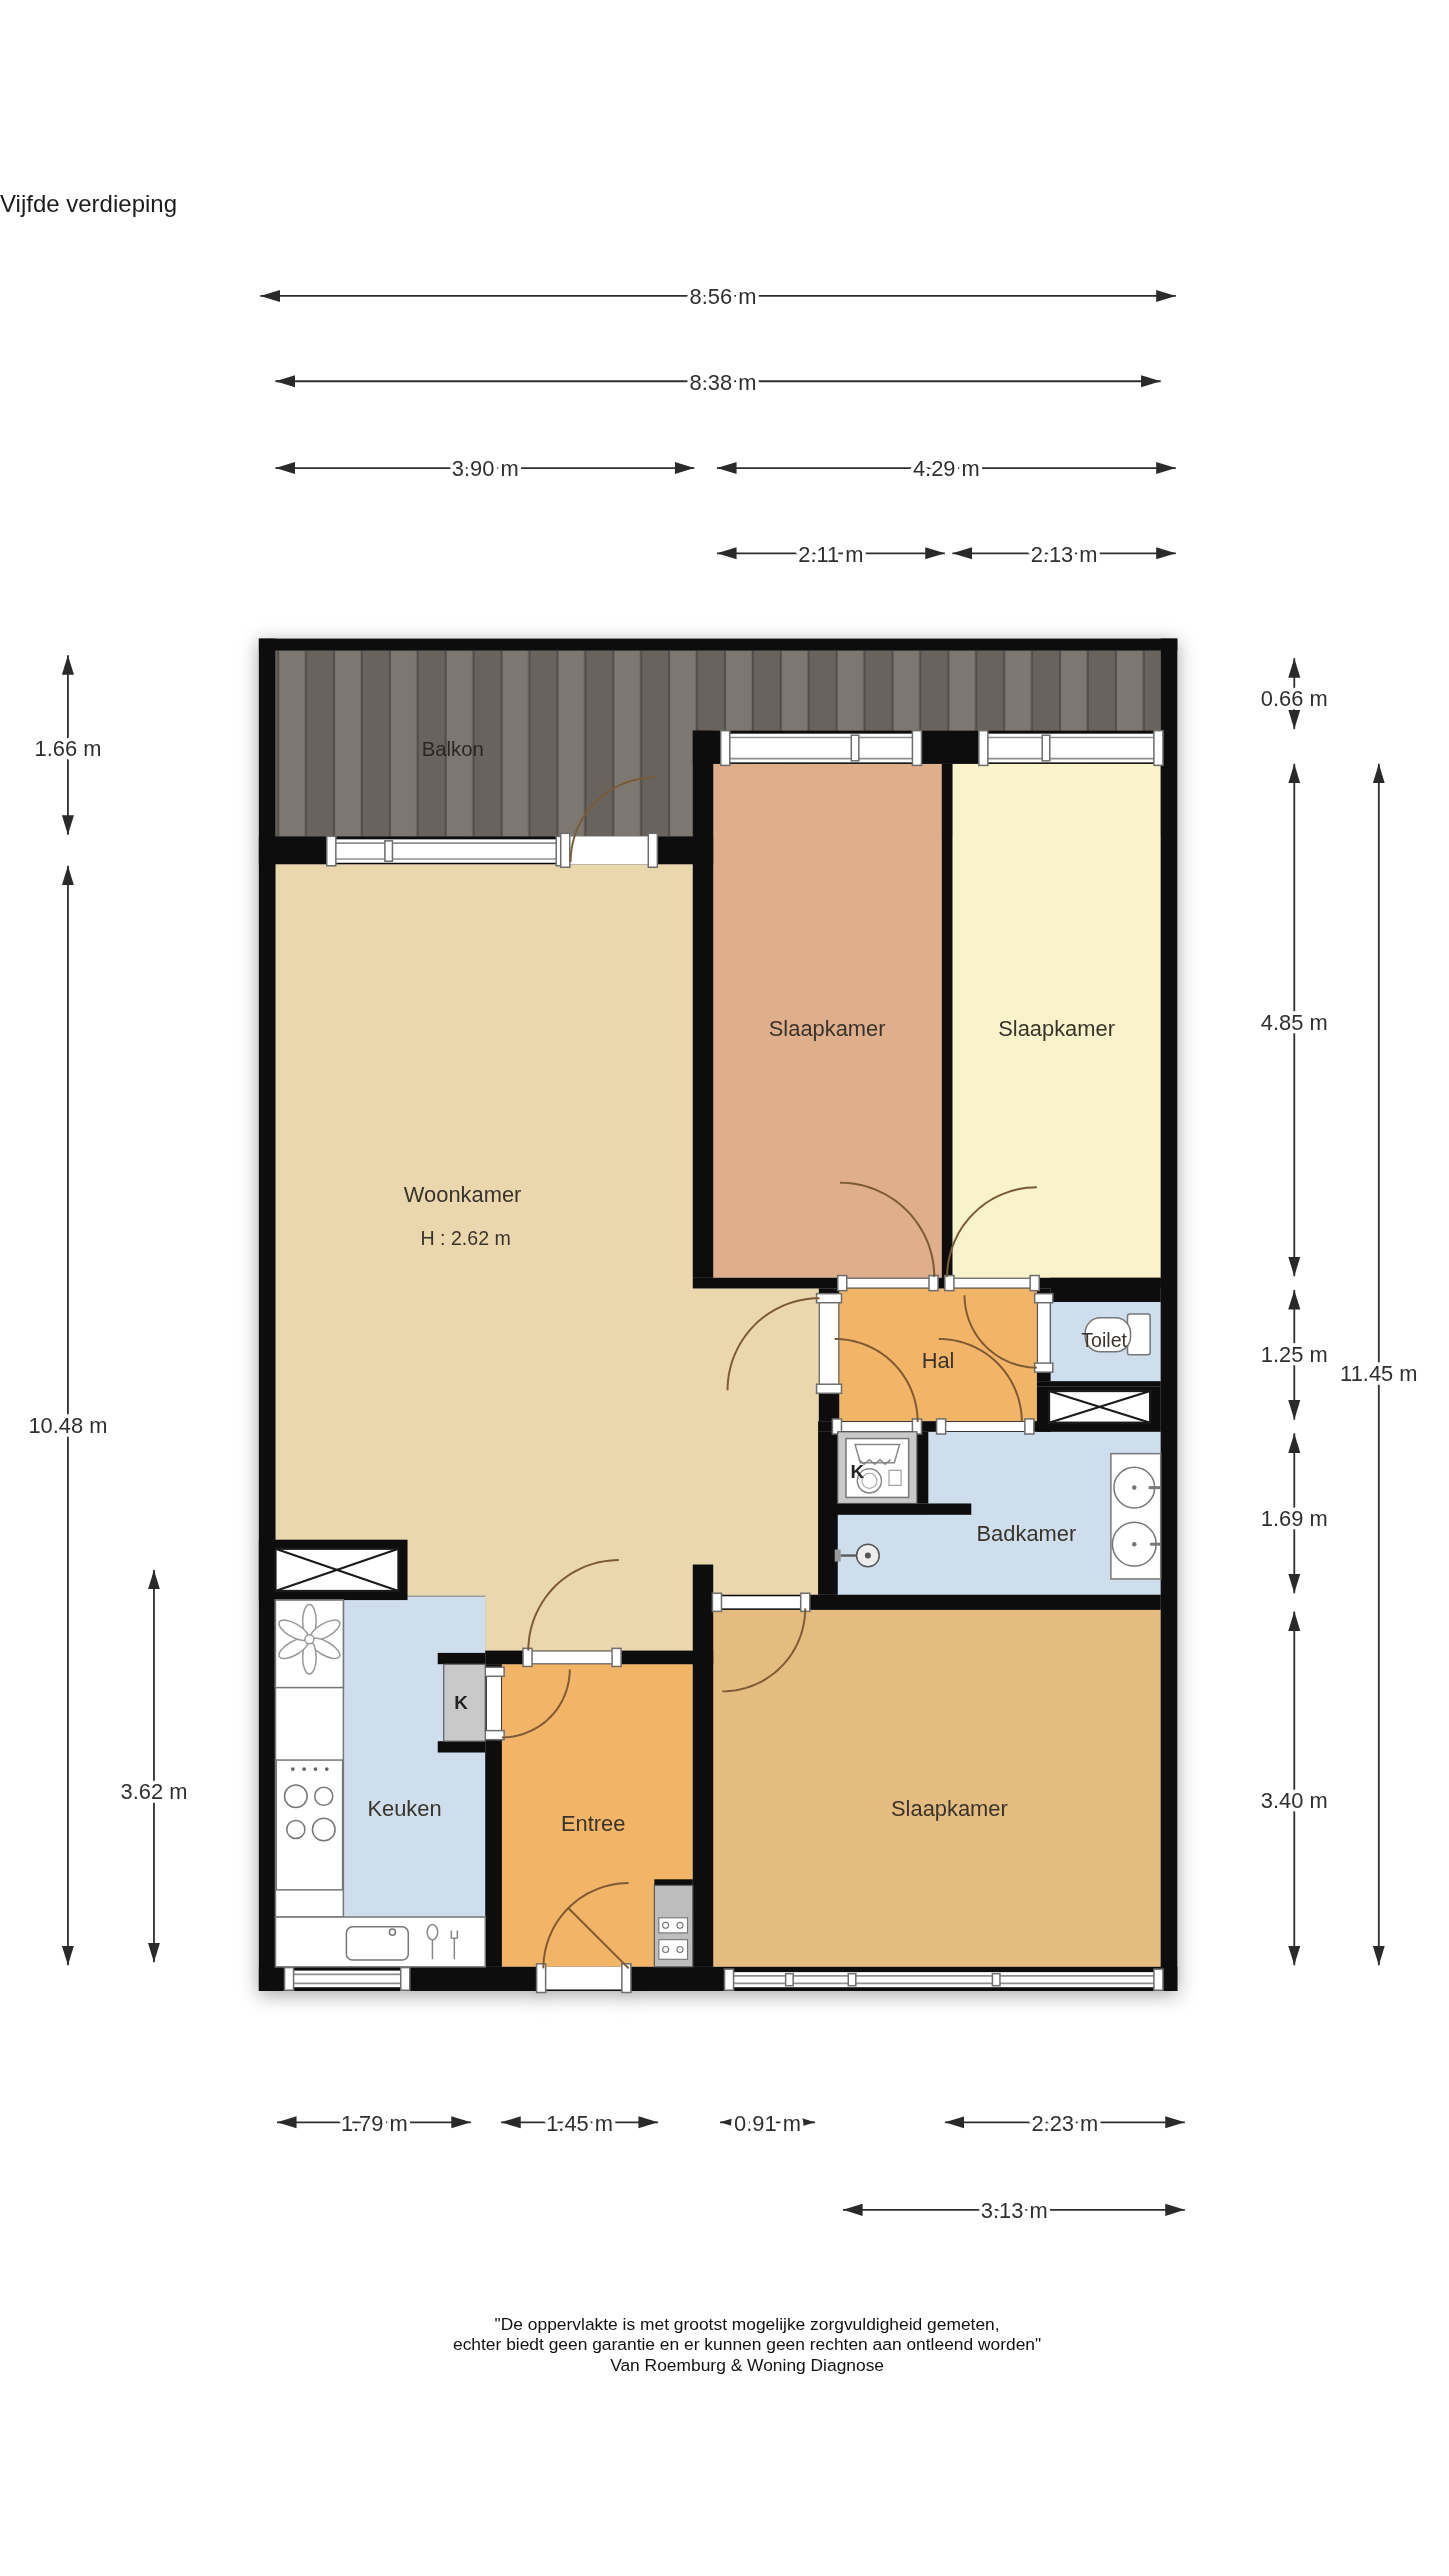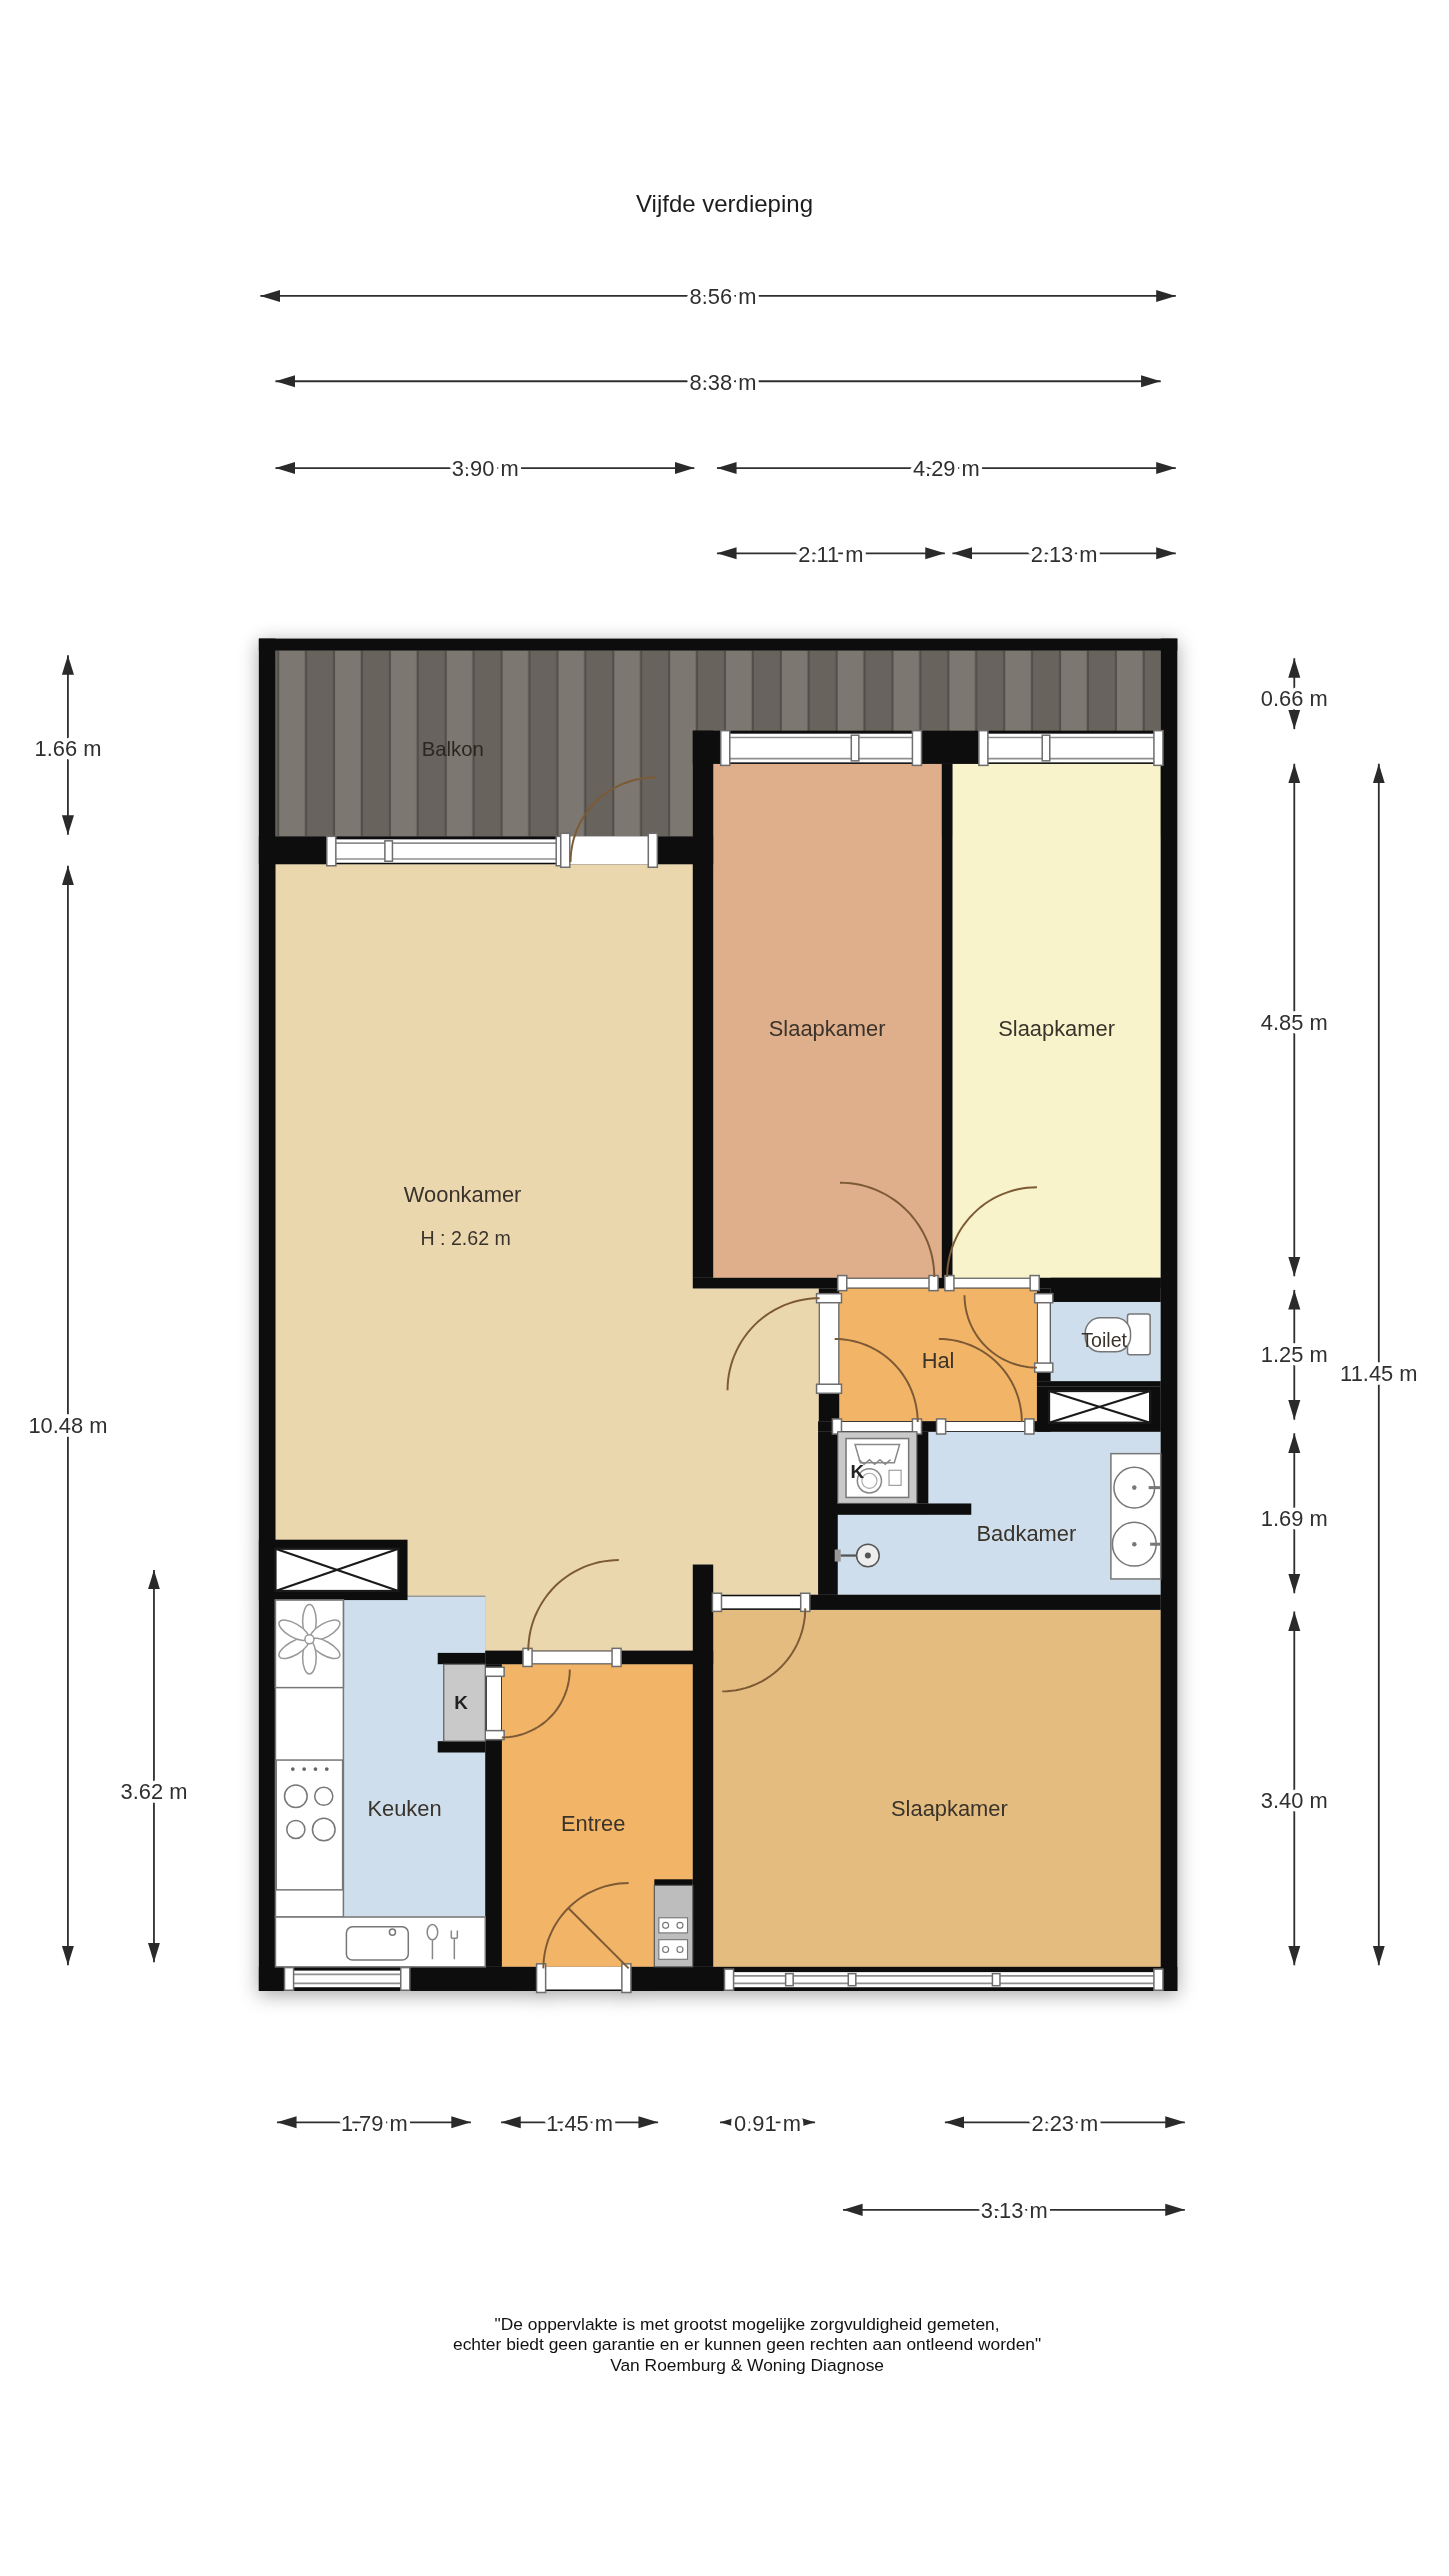--- a/index.html
+++ b/index.html
@@ -1,18 +1,18 @@
 <!DOCTYPE html>
 <html style="font-size:12px"><head>
 <meta charset="utf-8">
 <style>
   html,body{margin:0;padding:0;background:#fff;}
   .page{position:relative;width:1449px;height:2576px;background:#fff;overflow:hidden;
         font-family:"Liberation Sans",sans-serif;}
-  .title{position:absolute;top:190px;left:0;width:1449px;text-align:center;
+  .title{position:absolute;top:190px;left:0;width:1449px;
          font-size:24px;color:#1c1c1c;}
   .footer{position:absolute;top:2314px;left:22.6px;width:1449px;text-align:center;
           font-size:17.4px;line-height:20.4px;color:#121212;}
   svg.plan{position:absolute;left:0;top:0;}
   .dim{stroke:#2f2f2f;stroke-width:2.4;}
   .dimlabel{font-size:29px;fill:#2f2f2f;text-anchor:middle;
             paint-order:stroke;stroke:#ffffff;stroke-width:10px;stroke-linejoin:round;}
   .rlabel{font-size:29px;fill:#39332b;text-anchor:middle;}
   .rsmall{font-size:26px;}
   .klabel{font-size:25px;font-weight:bold;fill:#222;text-anchor:middle;}

